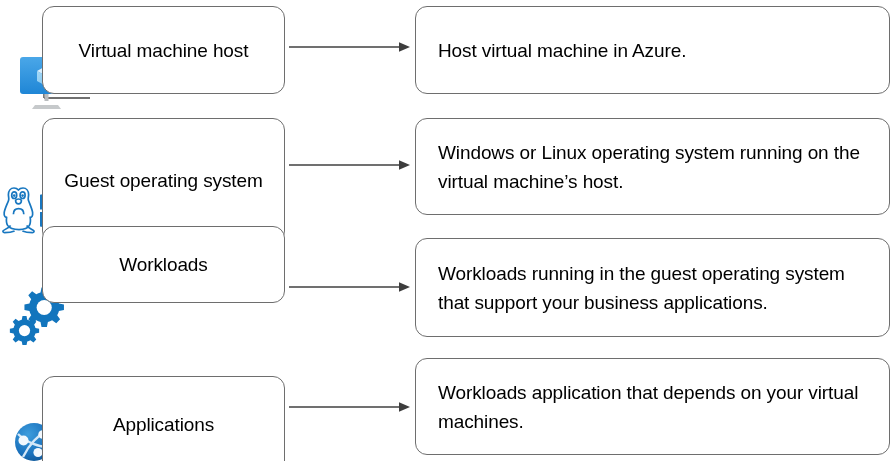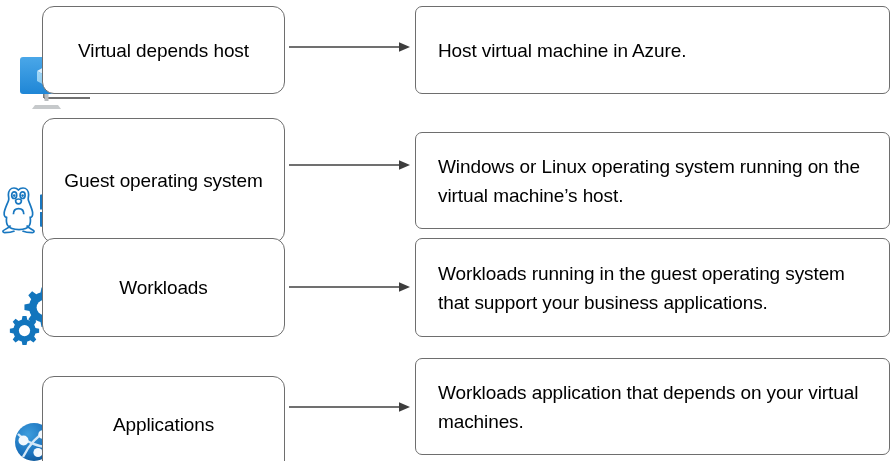--- a/index.html
+++ b/index.html
@@ -37,21 +37,20 @@
   }
   .box-left {
     left: 42px;
     width: 243px;
     justify-content: center;
   }
   .box-right {
     left: 415px;
     width: 475px;
     justify-content: flex-start;
-    border-radius: 7px;
   }
   .label-left {
     text-align: center;
     font-size: 19px;
     line-height: 27px;
     padding: 0 14px;
     width: 100%;
     color: #000;
     letter-spacing: -0.1px;
   }
@@ -119,21 +118,21 @@
 
         <g transform="translate(30,21)">
           <path d="M0 -10 L9 -5 L0 0 L-9 -5 Z" fill="url(#cubeTop)"></path>
           <path d="M-9 -5 L0 0 L0 10 L-9 5 Z" fill="url(#cubeLeft)"></path>
           <path d="M9 -5 L9 5 L0 10 L0 0 Z" fill="#8fcdf2"></path>
         </g>
       </svg>
     </div>
 
     <div class="box box-left" style="top:6px; height:88px;">
-      <div class="label-left">Virtual depends host</div>
+      <div class="label-left">Virtual machine host</div>
     </div>
 
     <div class="arrow" style="top:40px;">
       <svg width="122" height="14" viewBox="0 0 122 14">
         <line x1="0" y1="7" x2="110" y2="7" stroke="#404040" stroke-width="1.6"></line>
         <path d="M110 2.2 L121 7 L110 11.8 Z" fill="#3d3d3d"></path>
       </svg>
     </div>
 
     <div class="box box-right" style="top:6px; height:88px;">
@@ -189,21 +188,21 @@
       <div class="label-left">Guest operating system</div>
     </div>
 
     <div class="arrow" style="top:158px;">
       <svg width="122" height="14" viewBox="0 0 122 14">
         <line x1="0" y1="7" x2="110" y2="7" stroke="#404040" stroke-width="1.6"></line>
         <path d="M110 2.2 L121 7 L110 11.8 Z" fill="#3d3d3d"></path>
       </svg>
     </div>
 
-    <div class="box box-right" style="top:132px; height:97px;">
+    <div class="box box-right" style="top:118px; height:97px;">
       <div class="label-right">Windows or Linux operating system running on the virtual machine’s host.</div>
     </div>
   </div>
 
   <div class="row">
 
     <div class="icon-wrap" style="left:14px; top:278px; width:76px; height:62px;">
       <svg width="76" height="62" viewBox="0 0 76 62">
         <path d="M30 22 L30 -44" stroke="#595959" stroke-width="1.6" fill="none"></path>
         <path d="M30 22 L76 22" stroke="#404040" stroke-width="1.6" fill="none"></path>
@@ -230,21 +229,21 @@
                    a10.4 10.4 0 0 1 -3.1 1.3 l-0.75 3.7 l-4.0 0 l-0.75 -3.7
                    a10.4 10.4 0 0 1 -3.1 -1.3 l-3.1 2.15 l-2.83 -2.83 l2.15 -3.1
                    a10.4 10.4 0 0 1 -1.3 -3.1 l-3.7 -0.75 l0 -4.0 l3.7 -0.75
                    a10.4 10.4 0 0 1 1.3 -3.1 l-2.15 -3.1 l2.83 -2.83 l3.1 2.15
                    a10.4 10.4 0 0 1 3.1 -1.3 Z"></path>
         </g>
         <circle cx="16.5" cy="47.6" r="5.6" fill="#ffffff"></circle>
       </svg>
     </div>
 
-    <div class="box box-left" style="top:238px; height:99px;">
+    <div class="box box-left" style="top:226px; height:77px;">
       <div class="label-left">Workloads</div>
     </div>
 
     <div class="arrow" style="top:280px;">
       <svg width="122" height="14" viewBox="0 0 122 14">
         <line x1="0" y1="7" x2="110" y2="7" stroke="#404040" stroke-width="1.6"></line>
         <path d="M110 2.2 L121 7 L110 11.8 Z" fill="#3d3d3d"></path>
       </svg>
     </div>
 

